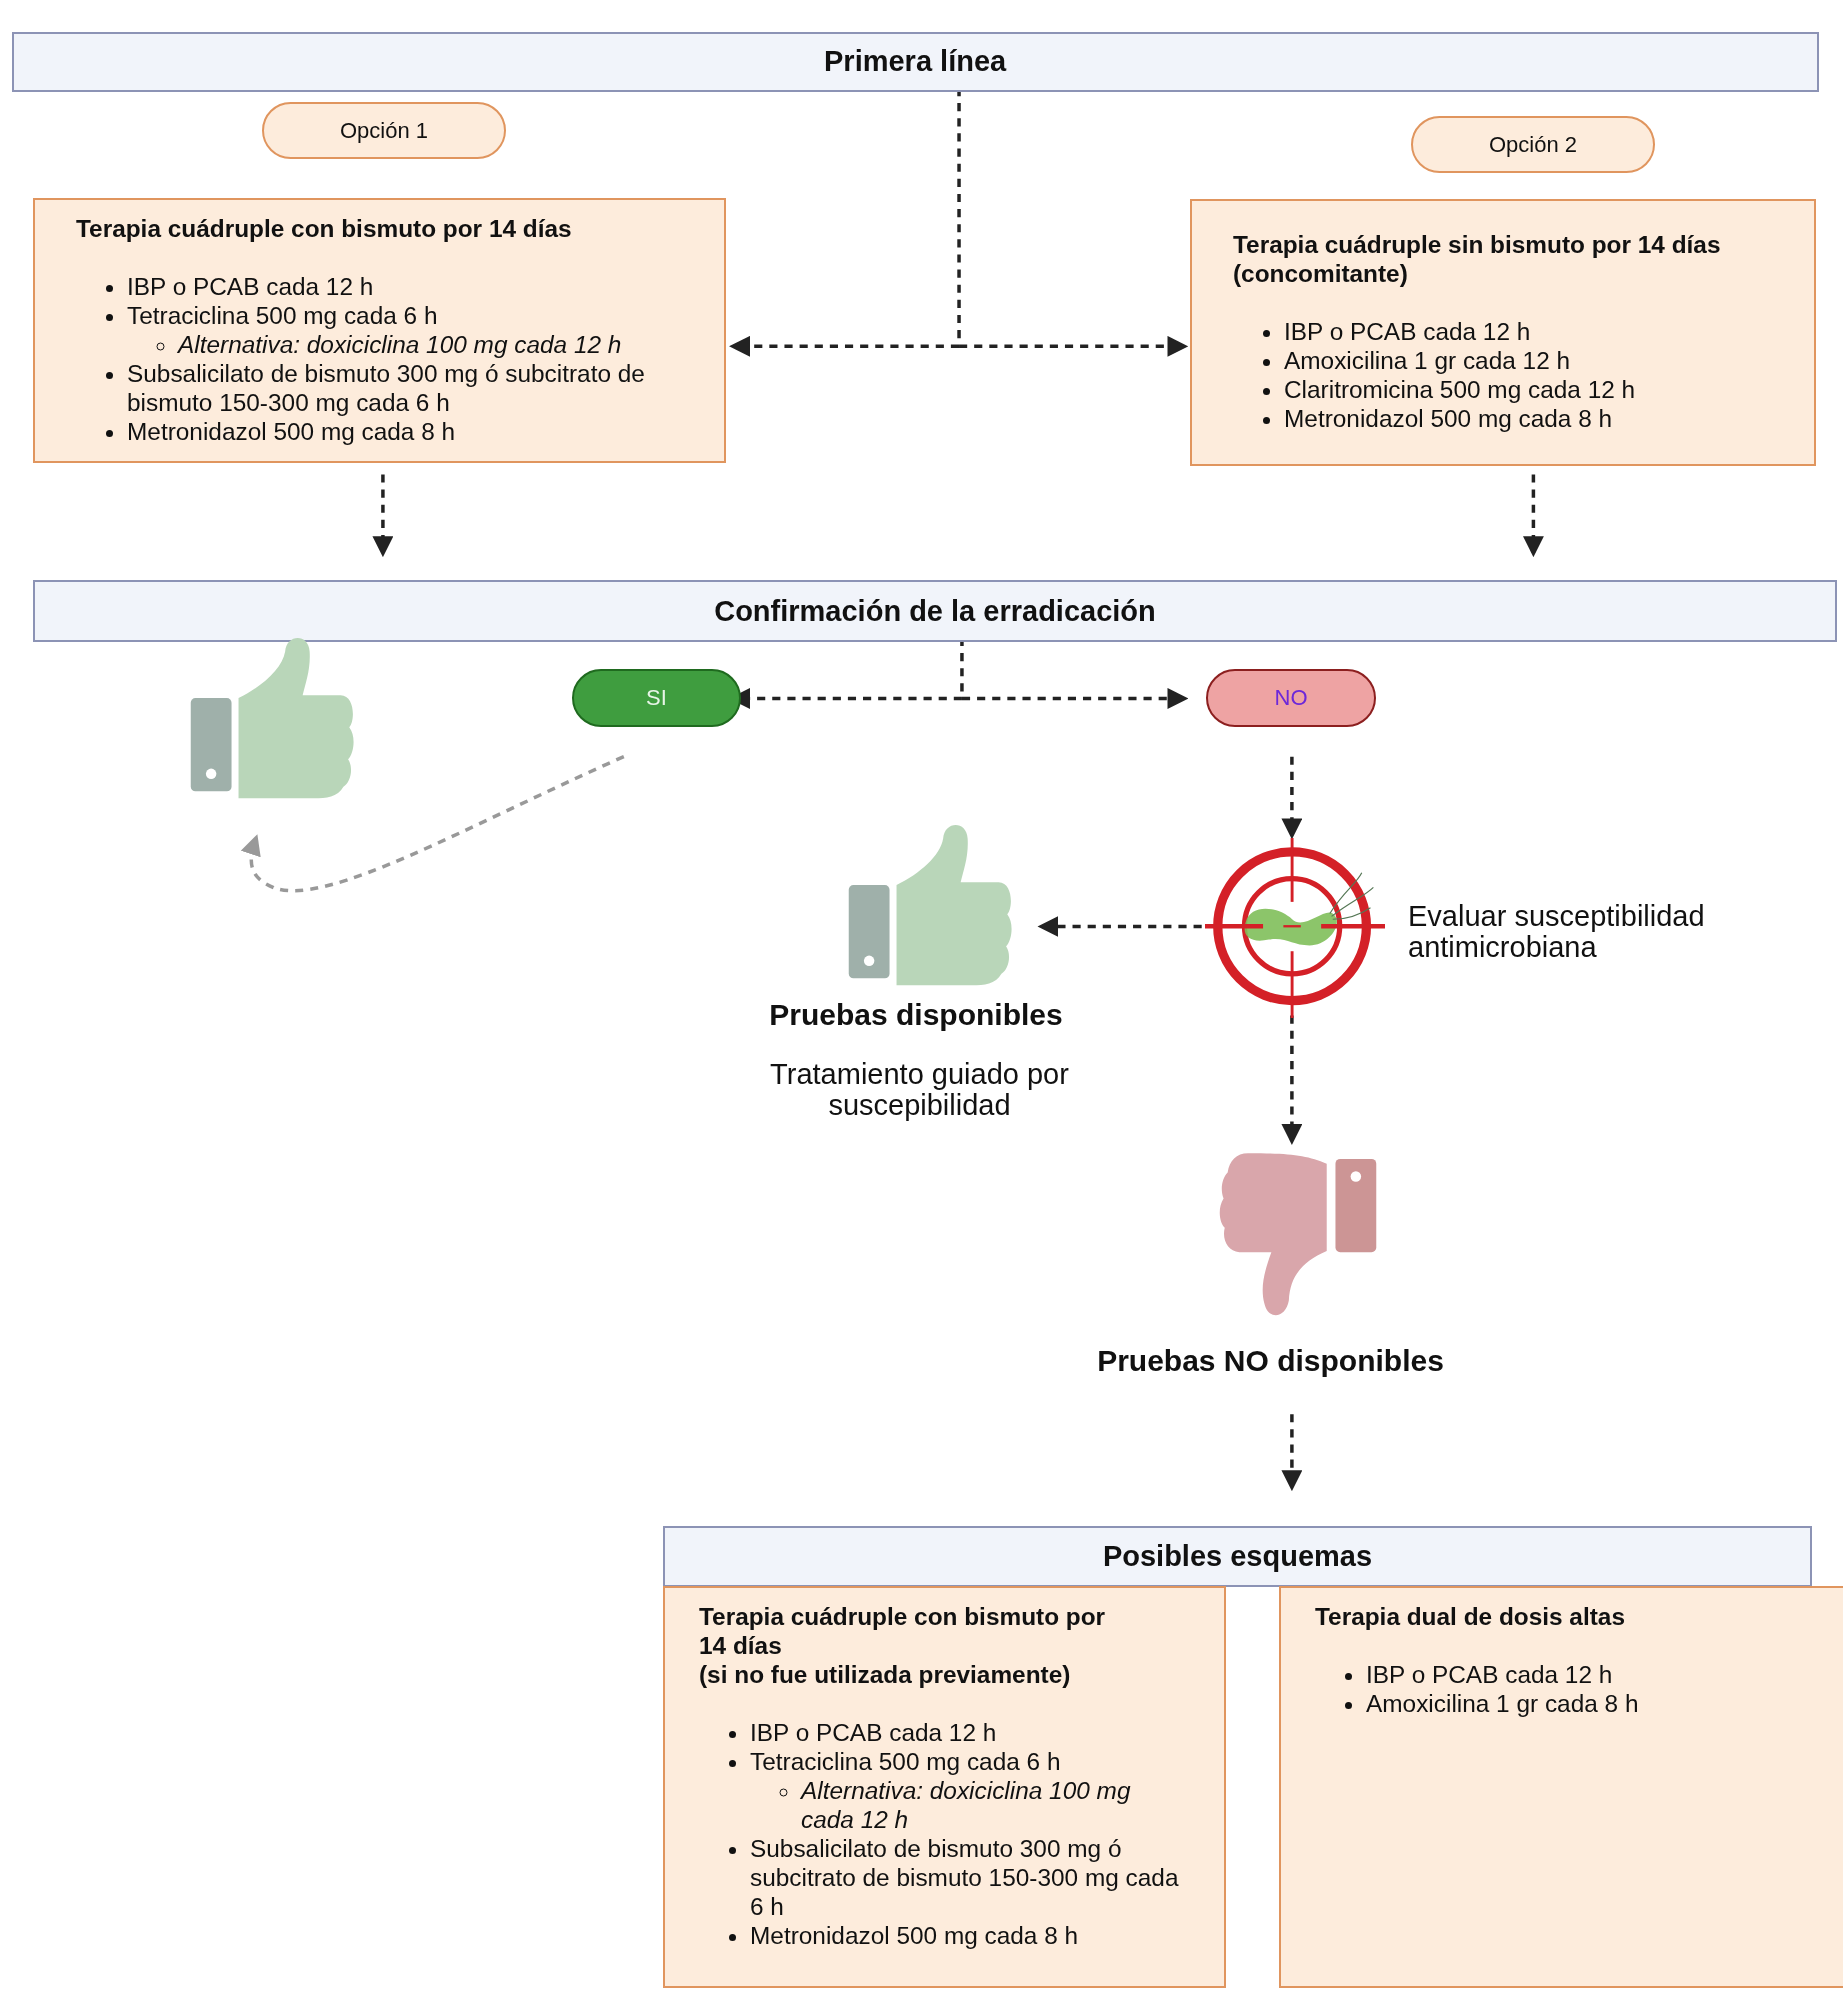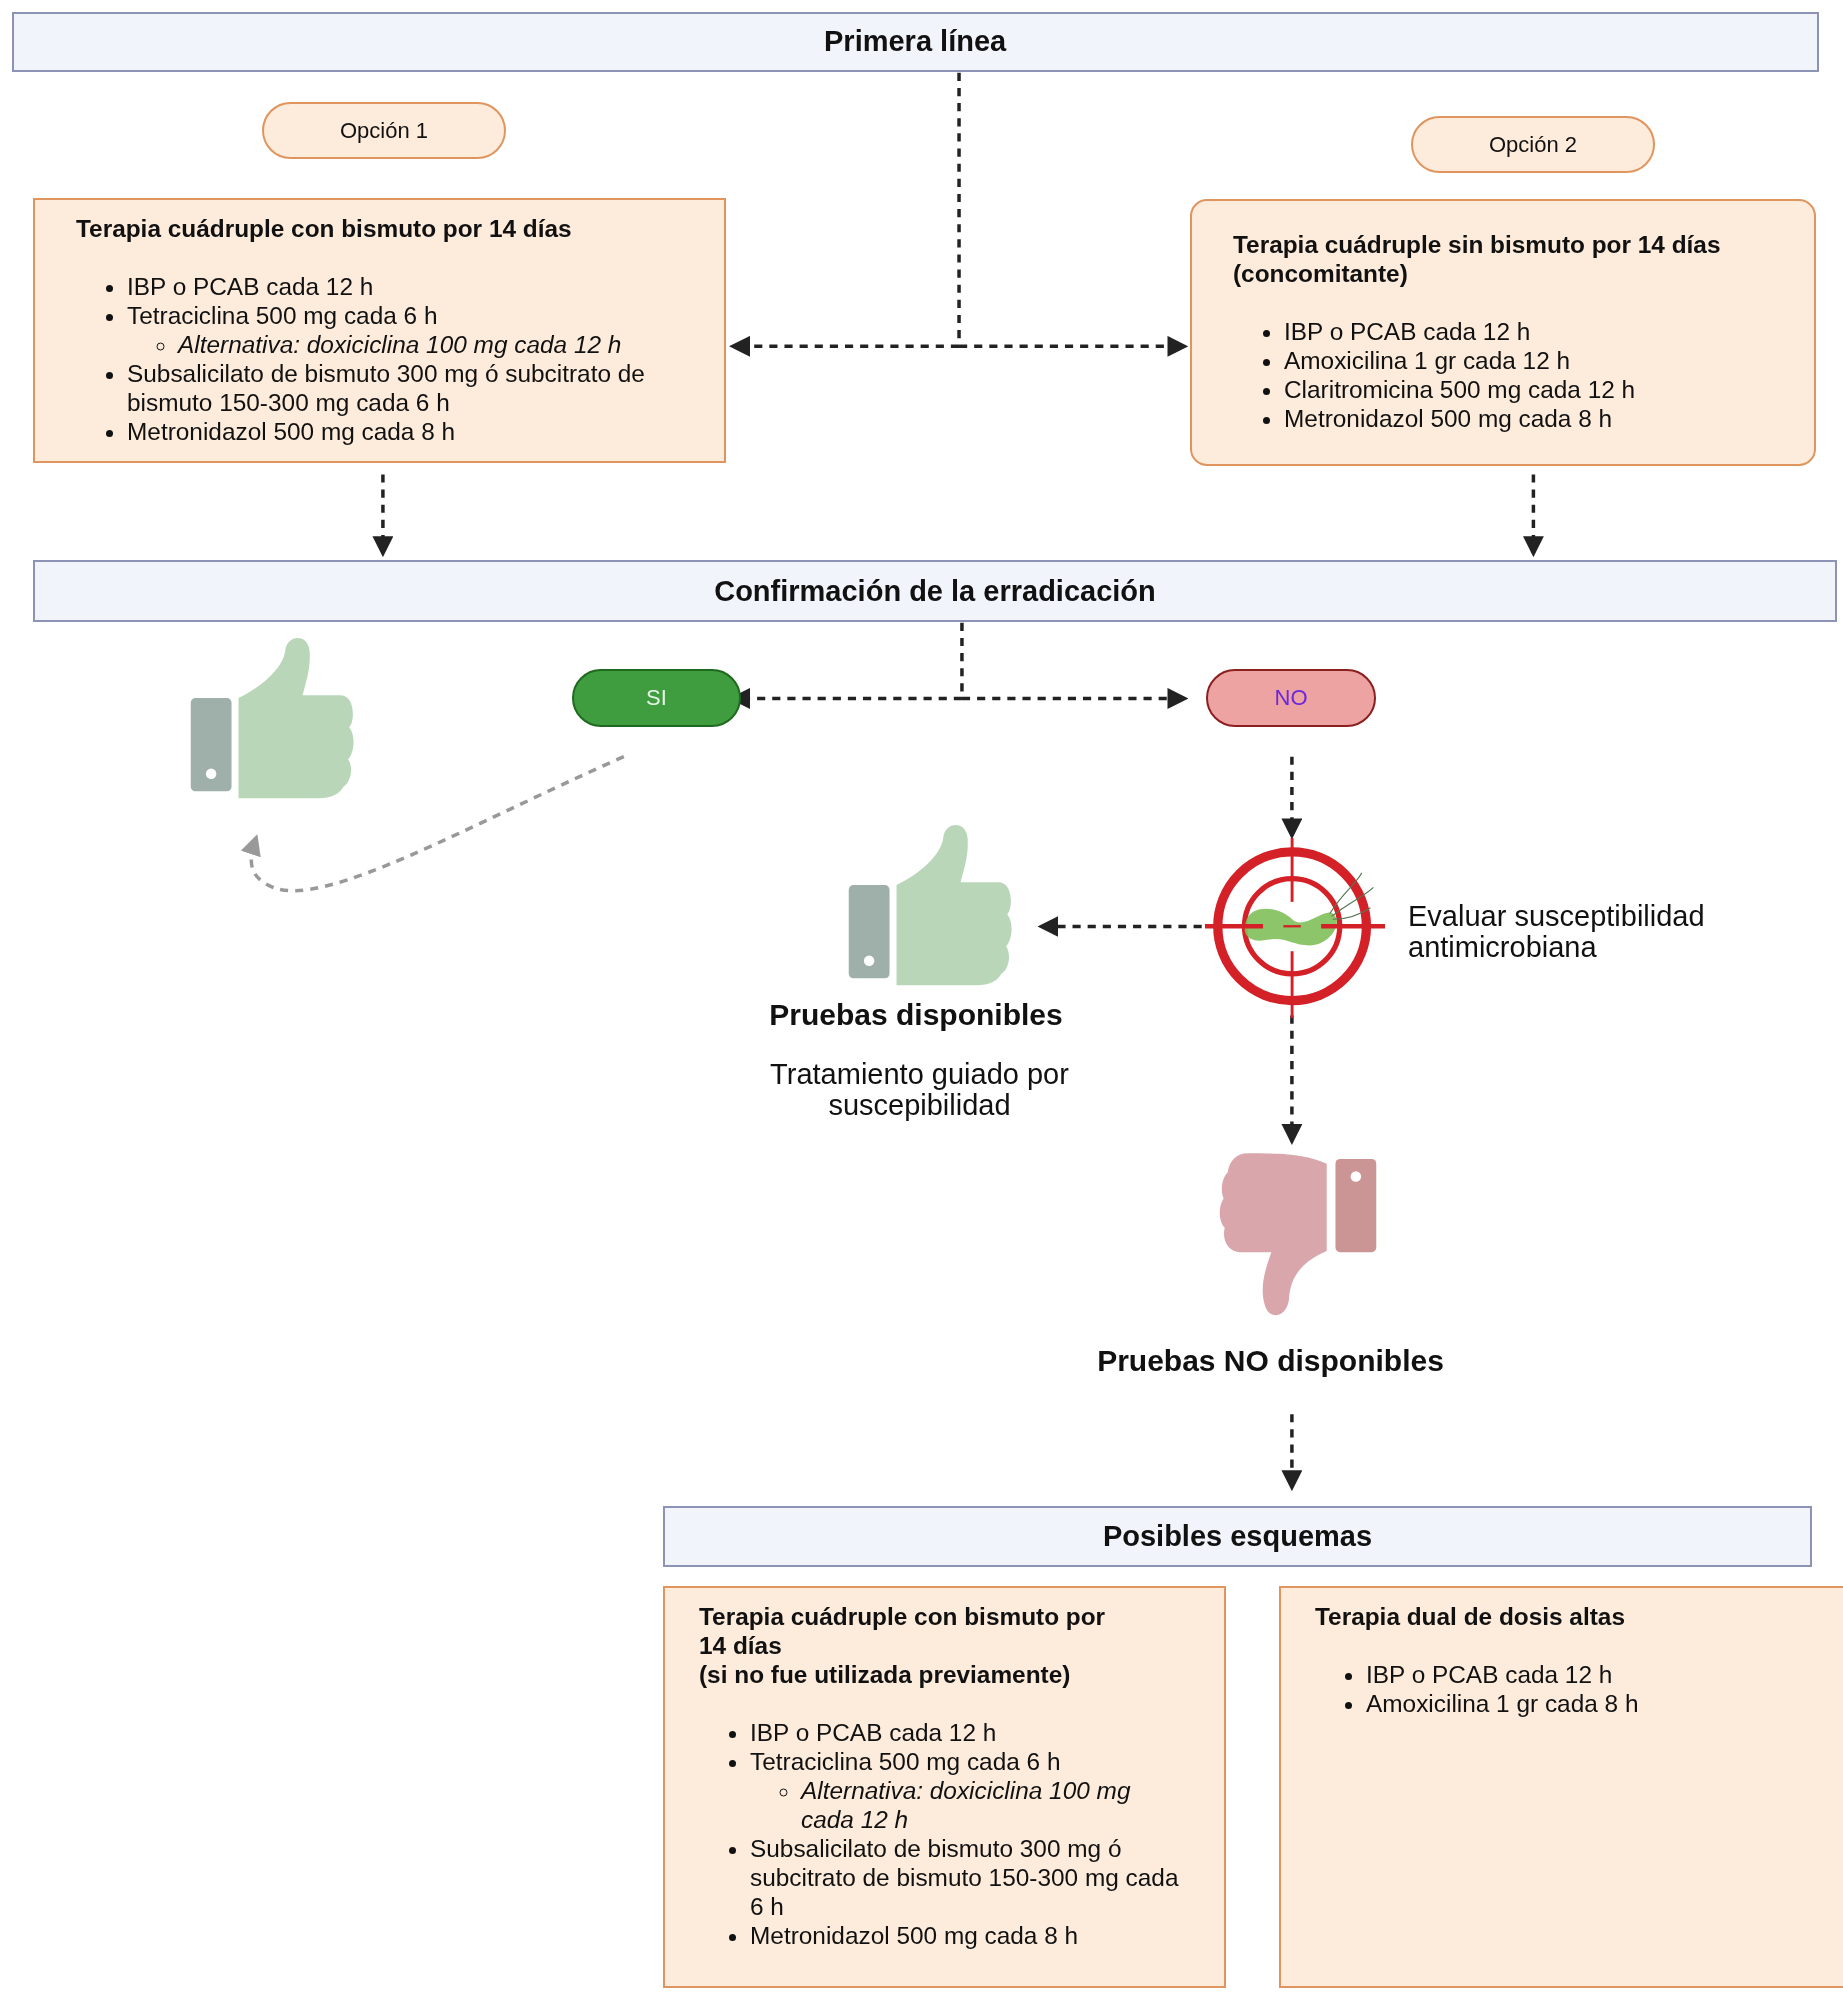--- a/index.html
+++ b/index.html
@@ -1,18 +1,18 @@
 <!DOCTYPE html>
 <html style="font-size:9.3px"><head>
 <meta charset="utf-8">
 <style>
   html,body{margin:0;padding:0;background:#fff;}
   body{width:1843px;height:2005px;position:relative;overflow:hidden;font-family:"Liberation Sans",sans-serif;color:#111;}
   .abs{position:absolute;}
-  .hdr{position:absolute;background:#f1f4fa;border:2.9px solid #8c93b5;box-sizing:border-box;display:flex;align-items:center;justify-content:center;font-weight:bold;font-size:29px;}
+  .hdr{position:absolute;background:#f1f4fa;border:2.9px solid #8c93b5;box-sizing:border-box;display:flex;align-items:center;justify-content:center;font-weight:bold;font-size:29px;margin-top:20px;}
   .pill{position:absolute;border-radius:35px;box-sizing:border-box;display:flex;align-items:center;justify-content:center;font-size:22px;}
   .pill.opt{background:#fdecdc;border:2.9px solid #e0955e;}
   .pill.si{background:#3f9d3f;border:2.9px solid #1f6a1f;color:#e7f5e7;}
   .pill.no{background:#eea3a3;border:2.9px solid #8c1f1f;color:#6d28d9;}
   .box{position:absolute;background:#fdecdc;border:2.9px solid #e0955e;box-sizing:border-box;padding:14px 41px 11.6px 41px;font-size:24.4px;line-height:29px;}
   .box .title{font-weight:bold;margin:0 0 29px 0;}
   .box ul{margin:0;padding-left:51px;list-style:disc;}
   .box ul li{margin:0;}
   .box ul ul{list-style:circle;padding-left:51px;}
   .box ul ul li{font-style:italic;}
@@ -74,21 +74,21 @@
     <li><span>Tetraciclina 500 mg cada 6 h</span>
       <ul>
           <li>Alternativa: doxiciclina 100 mg cada 12 h</li>
         </ul>
     </li>
     <li>Subsalicilato de bismuto 300 mg ó subcitrato de bismuto 150-300 mg cada 6 h</li>
     <li>Metronidazol 500 mg cada 8 h</li>
   </ul>
 </div>
 
-<div class="box" style="left:1190px;top:199px;width:626px;height:267px;padding-top:29px;border-radius:17px;">
+<div class="box" style="left:1190px;top:199px;width:626px;height:267px;padding-top:29px;">
   <div class="title">Terapia cuádruple sin bismuto por 14 días (concomitante)</div>
   <ul>
     <li>IBP o PCAB cada 12 h</li>
     <li>Amoxicilina 1 gr cada 12 h</li>
     <li>Claritromicina 500 mg cada 12 h</li>
     <li>Metronidazol 500 mg cada 8 h</li>
   </ul>
 </div>
 
 <div class="pill si" style="left:572px;top:669px;width:169px;height:58px;">

